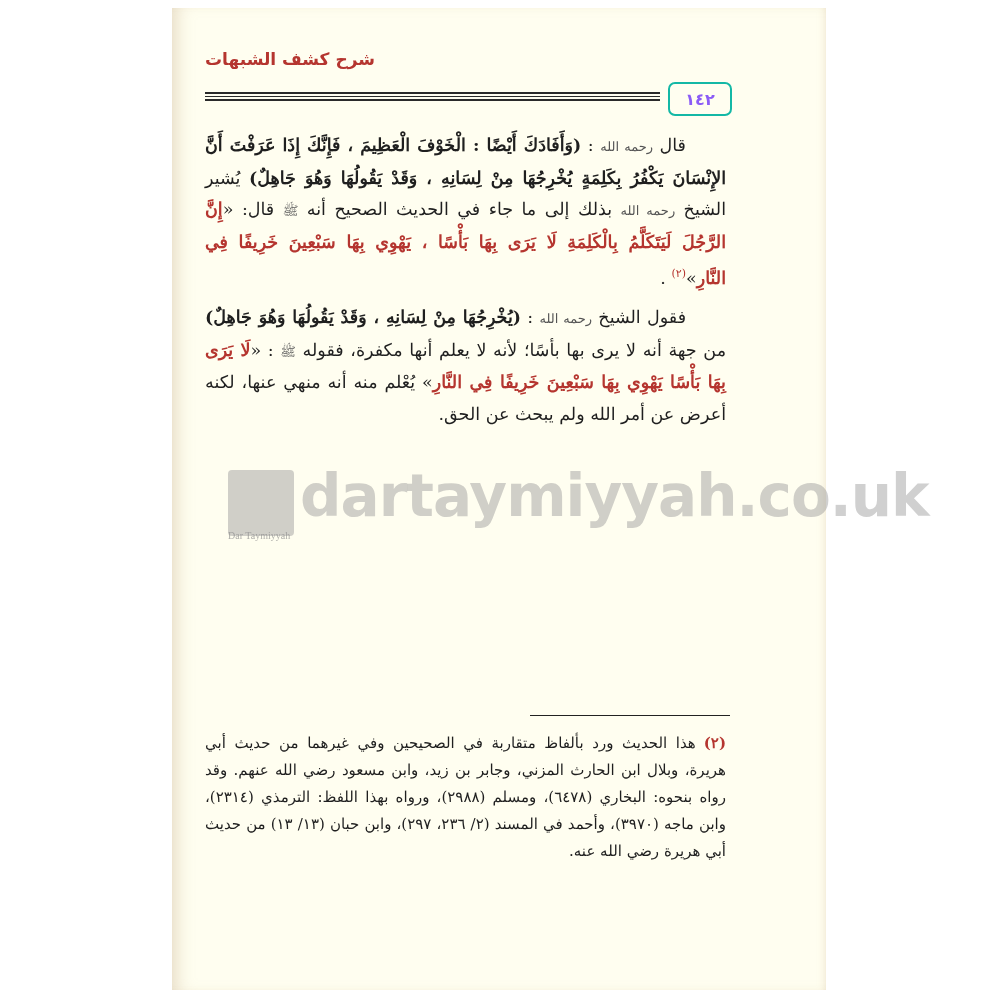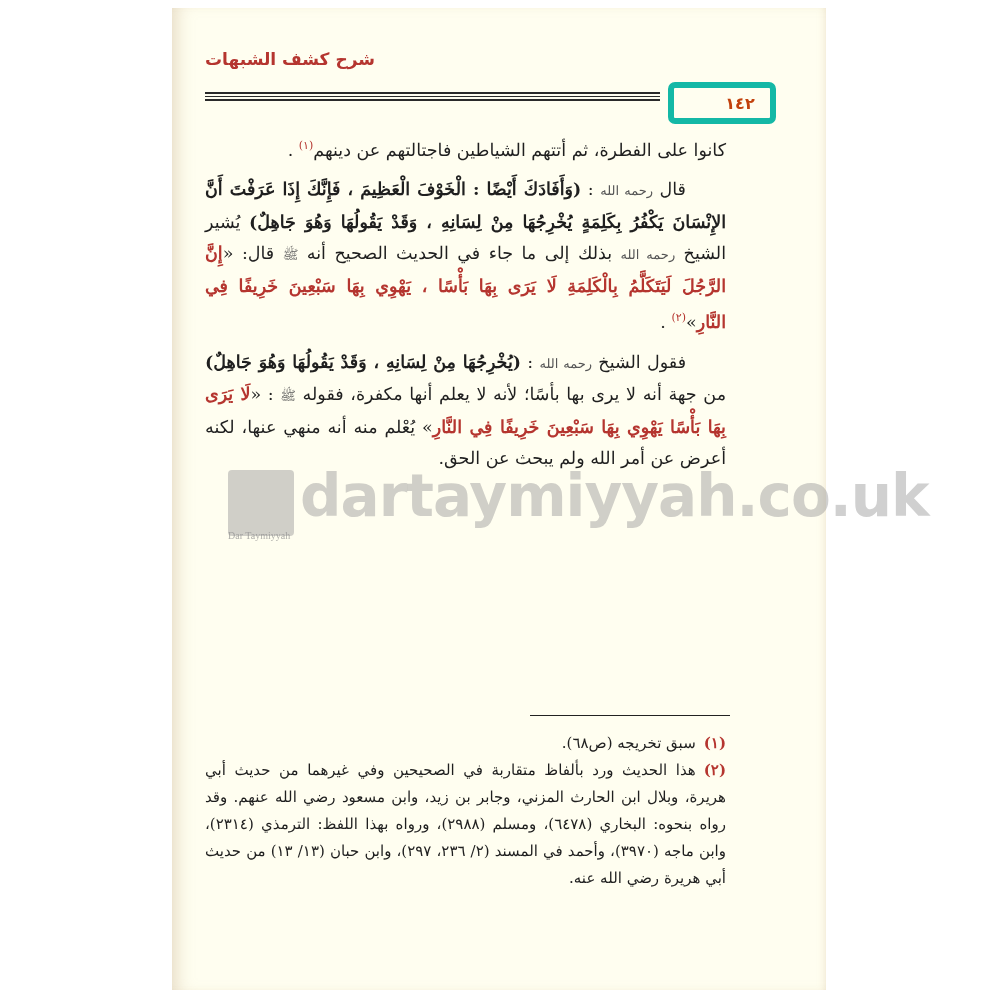--- a/index.html
+++ b/index.html
@@ -14,25 +14,24 @@
   }
   .running-title {
     position:absolute; left:205px; top:49px; color:#b5352f;
     font-size:17px; direction:rtl; font-family:"DejaVu Sans", sans-serif; font-weight:bold;
   }
   .rules { position:absolute; left:205px; top:92px; width:455px; }
   .rules div { height:2px; background:#2a2a2a; margin-bottom:2px; }
   .rules div.thin { height:1px; margin-bottom:2px; }
   .page-num {
     position:absolute; left:668px; top:82px; width:60px; height:30px;
-    border:6px solid #14b8a6; border-radius:7px;
-    color:#c2410c; font-size:16px; font-weight:bold;
+    border:2px solid #14b8a6; border-radius:7px;
+    color:#8b5cf6; font-size:16px; font-weight:bold;
     display:flex; align-items:center; justify-content:center;
     font-family:"DejaVu Sans", sans-serif;
-    padding-left:36px;
   }
   .body-text {
     position:absolute; left:205px; top:130px; width:521px;
     direction:rtl; text-align:justify; color:#1f1f1f;
     font-size:17.5px; line-height:31.5px;
   }
   .body-text p { margin:0 0 8px 0; }
   .body-text p.indent { text-indent:40px; }
   .quote { font-weight:bold; }
   .hadith { color:#b5352f; font-weight:bold; }
@@ -71,38 +70,32 @@
 <div class="rules">
   <div></div>
   <div class="thin"></div>
   <div></div>
 </div>
 <div class="page-num">
   <span>١٤٢</span>
 </div>
 
 <div class="body-text">
-  <p>
-    <span>كانوا على الفطرة، ثم أتتهم الشياطين فاجتالتهم عن دينهم</span><span class="fn-ref">(١)</span><span> .</span>
-  </p>
   <p class="indent">
     <span>قال </span><span class="honor">رحمه الله</span><span> : </span><span class="quote">(وَأَفَادَكَ أَيْضًا : الْخَوْفَ الْعَظِيمَ ، فَإِنَّكَ إِذَا عَرَفْتَ أَنَّ الإِنْسَانَ يَكْفُرُ بِكَلِمَةٍ يُخْرِجُهَا مِنْ لِسَانِهِ ، وَقَدْ يَقُولُهَا وَهُوَ جَاهِلٌ)</span><span> يُشير الشيخ </span><span class="honor">رحمه الله</span><span> بذلك إلى ما جاء في الحديث الصحيح أنه </span><span class="honor">ﷺ</span><span> قال: «</span><span class="hadith">إِنَّ الرَّجُلَ لَيَتَكَلَّمُ بِالْكَلِمَةِ لَا يَرَى بِهَا بَأْسًا ، يَهْوِي بِهَا سَبْعِينَ خَرِيفًا فِي النَّارِ</span><span>»</span><span class="fn-ref">(٢)</span><span> .</span>
   </p>
   <p class="indent">
     <span>فقول الشيخ </span><span class="honor">رحمه الله</span><span> : </span><span class="quote">(يُخْرِجُهَا مِنْ لِسَانِهِ ، وَقَدْ يَقُولُهَا وَهُوَ جَاهِلٌ)</span><span> من جهة أنه لا يرى بها بأسًا؛ لأنه لا يعلم أنها مكفرة، فقوله </span><span class="honor">ﷺ</span><span> : «</span><span class="hadith">لَا يَرَى بِهَا بَأْسًا يَهْوِي بِهَا سَبْعِينَ خَرِيفًا فِي النَّارِ</span><span>»</span><span> يُعْلم منه أنه منهي عنها، لكنه أعرض عن أمر الله ولم يبحث عن الحق.</span>
   </p>
 </div>
 
 <div class="sep"></div>
 
 <div class="footnotes">
   <p class="fn">
-    <span class="fn-num">(١)</span><span>سبق تخريجه (ص٦٨).</span>
-  </p>
-  <p class="fn">
     <span class="fn-num">(٢)</span><span>هذا الحديث ورد بألفاظ متقاربة في الصحيحين وفي غيرهما من حديث أبي هريرة، وبلال ابن الحارث المزني، وجابر بن زيد، وابن مسعود رضي الله عنهم. وقد رواه بنحوه: البخاري (٦٤٧٨)، ومسلم (٢٩٨٨)، ورواه بهذا اللفظ: الترمذي (٢٣١٤)، وابن ماجه (٣٩٧٠)، وأحمد في المسند (٢/ ٢٣٦، ٢٩٧)، وابن حبان (١٣/ ١٣) من حديث أبي هريرة رضي الله عنه.</span>
   </p>
 </div>
 
 <div class="watermark">
   <div class="wm-logo"></div>
   <div class="wm-text">dartaymiyyah.co.uk</div>
   <div class="wm-sub">Dar Taymiyyah</div>
 </div>
 

